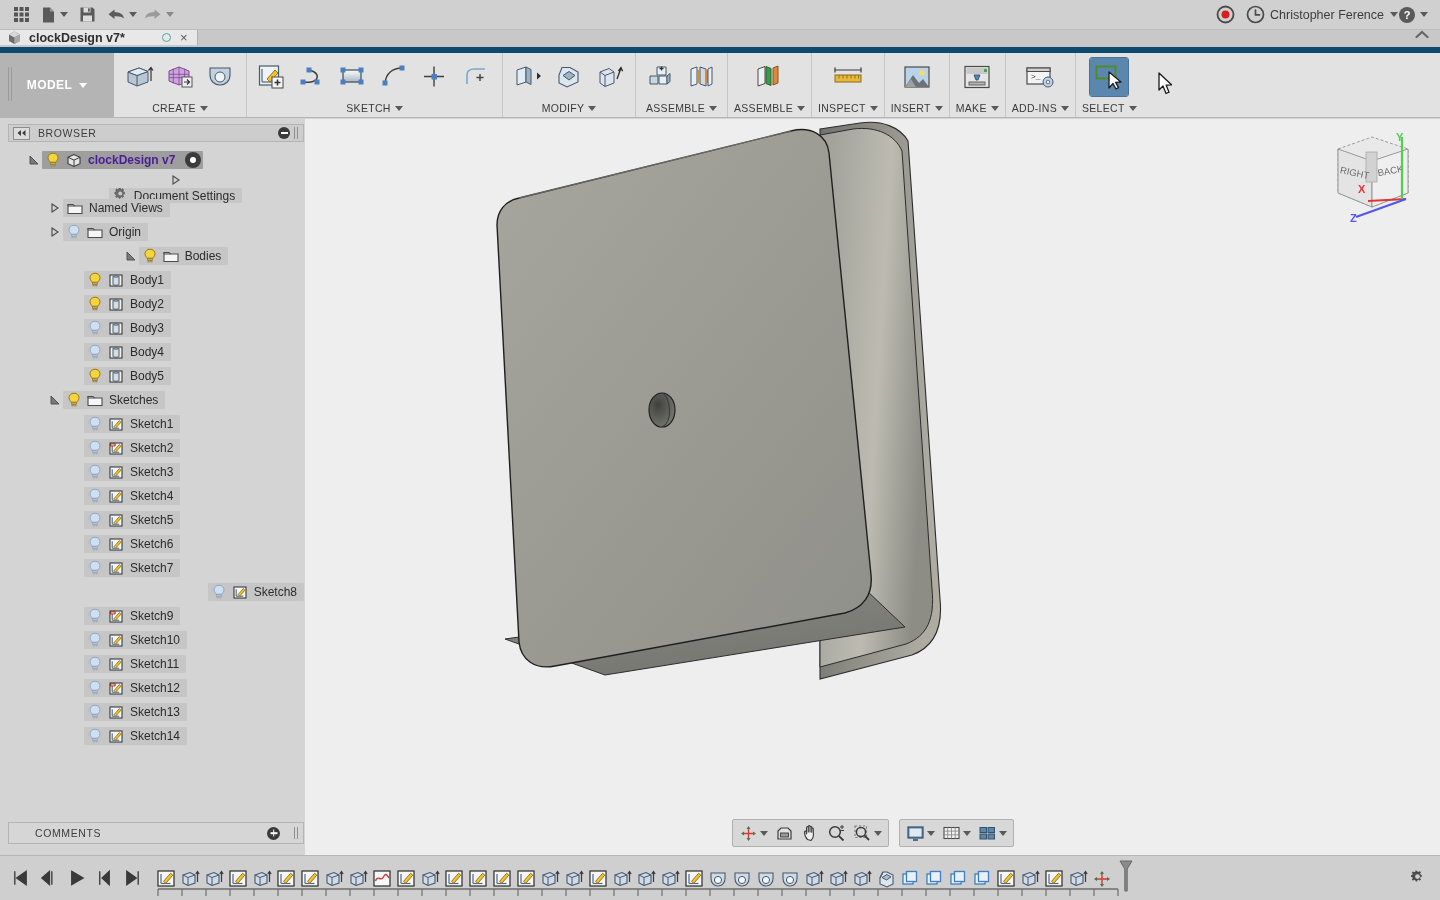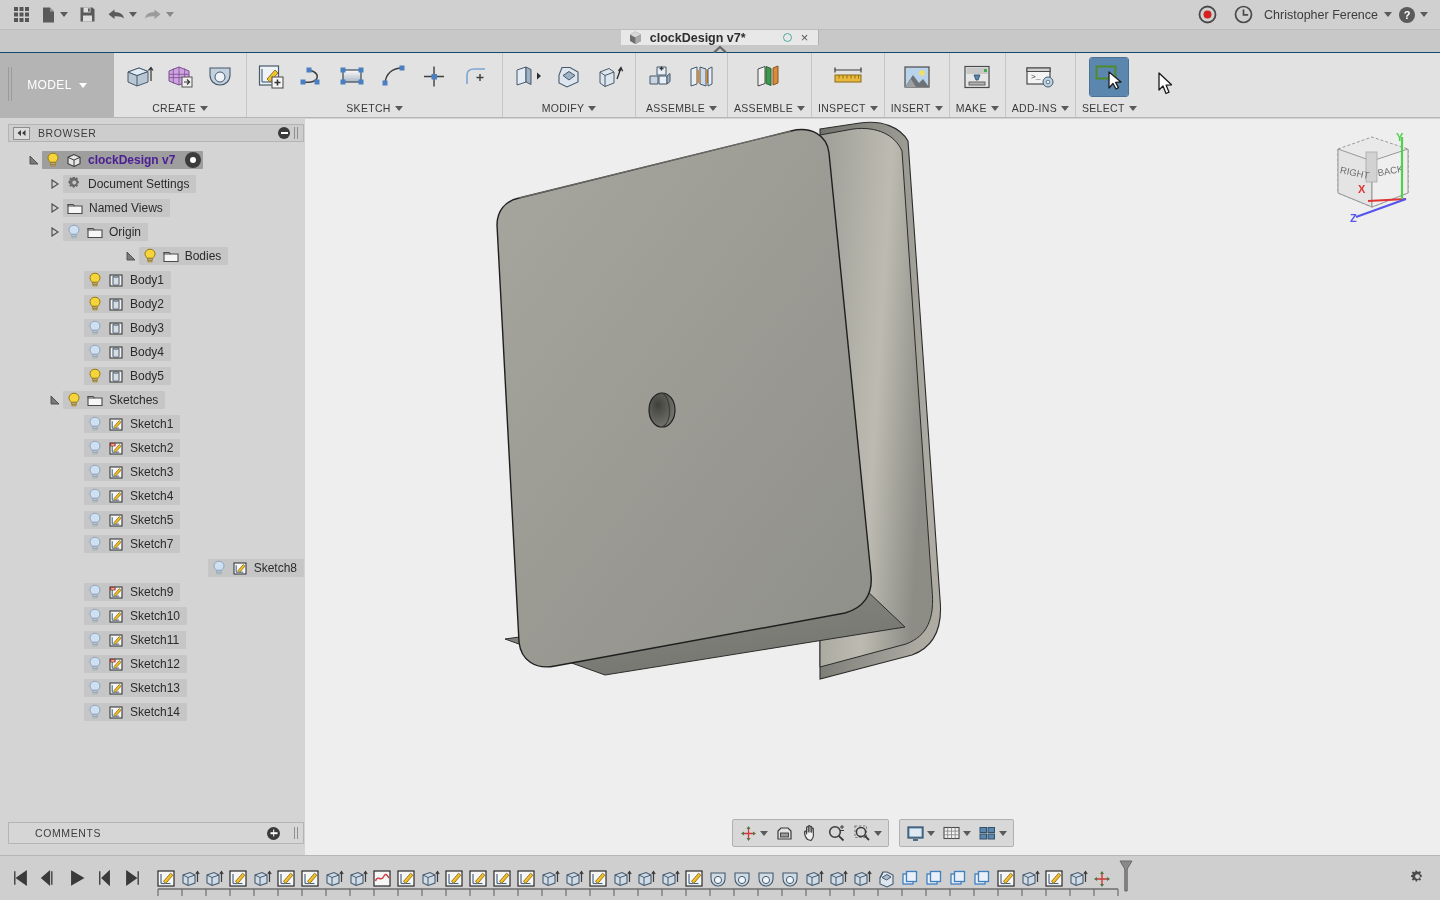--- a/index.html
+++ b/index.html
@@ -22,31 +22,31 @@
   .qat-left { display: flex; align-items: center; gap: 2px; padding-left: 6px; }
   .qat-btn {
     width: 30px; height: 26px; display: flex; align-items: center; justify-content: center;
     cursor: default;
   }
   .caret { width: 0; height: 0; border-left: 4px solid transparent;
            border-right: 4px solid transparent; border-top: 5px solid #5a5a5a; }
   .caret.light { border-top-color: #888; }
   .qat-combo { display: flex; align-items: center; gap: 3px; padding: 0 2px; cursor: default; }
   .qat-right {
-    margin-left: auto; display: flex; align-items: center; gap: 6px; padding-right: 12px;
+    margin-left: auto; display: flex; align-items: center; gap: 0; padding-right: 12px;
   }
   .user-name { font-size: 12.5px; color: #3c3c3c; }
   .qat-user { display: flex; align-items: center; gap: 6px; cursor: default; }
   .qat-help { display: flex; align-items: center; gap: 4px; cursor: default; }
 
   
   .tabbar {
     position: absolute; left: 0; top: 30px; width: 1440px; height: 23px;
-    background: #c8c8c8; border-bottom: 1px solid #0c4a6e;
-    display: flex; align-items: center; flex-direction: column;
+    background: #c8c8c8; border-bottom: 6px solid #0c4a6e;
+    display: flex; align-items: flex-start;
   }
   .doc-tab {
     display: flex; align-items: center; gap: 7px;
     background: #e8e8e8; padding: 0 8px 0 7px; min-width: 195px;
     border-right: 1px solid #b0b0b0; cursor: default;
   }
   .doc-tab-title { font-size: 12.5px; color: #2e2e2e; font-weight: 600; }
   .tab-dot {
     width: 9px; height: 9px; border: 1.4px solid #4da89a; border-radius: 50%;
     margin-left: 30px; cursor: default;
@@ -60,21 +60,21 @@
     position: absolute; left: 0; top: 53px; width: 1440px; height: 65px;
     background: #e2e2e2; border-bottom: 1px solid #b5b5b5;
     display: flex; align-items: stretch;
   }
   .wsbtn {
     width: 114px; background: #b4b4b4; display: flex; align-items: center;
     justify-content: center; gap: 7px; cursor: default; position: relative;
   }
   .wsbtn .grip { position: absolute; left: 8px; top: 14px; height: 34px; width: 5px; }
   .wsbtn .grip i { position: absolute; top: 0; width: 1px; height: 34px; background: #9a9a9a; }
-  .wsbtn-label { font-size: 12px; font-weight: normal; color: #fff; letter-spacing: .4px; }
+  .wsbtn-label { font-size: 12px; font-weight: bold; color: #fff; letter-spacing: .4px; }
   .caret-w { width: 0; height: 0; border-left: 4px solid transparent;
              border-right: 4px solid transparent; border-top: 5px solid #fff; }
 
   .rgroup {
     display: flex; flex-direction: column; align-items: center;
     justify-content: space-between; padding: 5px 6px 3px 6px;
     border-right: 1px solid #c6c6c6; position: relative;
   }
   .rgroup:last-child { border-right: none; }
   .rgroup-icons { display: flex; align-items: flex-start; gap: 3px; height: 40px; }
@@ -723,21 +723,21 @@
             <svg width="16" height="15" viewBox="0 0 16 15">
               <path d="M2 4.3 L8 1.5 L14 4.3 L14 10.7 L8 13.5 L2 10.7 Z" fill="#e6e6e6" stroke="#3a3a3a" stroke-width="1.1"></path>
               <path d="M2 4.3 L8 7.1 L14 4.3" fill="none" stroke="#3a3a3a" stroke-width="1"></path>
               <path d="M8 7.1 L8 13.5" fill="none" stroke="#3a3a3a" stroke-width="1"></path>
             </svg>
           </span>
           <span class="node-label">clockDesign v7</span>
           <span class="eye-btn"></span>
         </div>
       </div>
-      <div class="node" style="padding-left: 39px;">
+      <div class="node" style="padding-left: 39px; flex-direction: column;">
         <span class="twisty">
           <svg width="10" height="10" viewBox="0 0 10 10">
             <path d="M2 1 L8 5 L2 9 Z" fill="none" stroke="#4a4a4a" stroke-width="1.1"></path>
           </svg>
         </span>
         <div class="node-body">
           <span style="display: flex;">
             <svg width="15" height="15" viewBox="0 0 15 15">
               <path d="M7.5 1.3l1.2.3.85-.85 1.2 1.2-.85.85.3 1.2 1.2.3v1.7l-1.2.3-.3 1.2.85.85-1.2 1.2-.85-.85-1.2.3-.3 1.2H6.1l-.3-1.2-1.2-.3-.85.85-1.2-1.2.85-.85-.3-1.2-1.2-.3V4.3l1.2-.3.3-1.2-.85-.85 1.2-1.2.85.85 1.2-.3.3-1.2h1.2z" fill="#6d6d6d" stroke="#4a4a4a" stroke-width="0.6"></path>
               <circle cx="7.3" cy="5.6" r="2" fill="#c6c6c6"></circle>
@@ -1049,20 +1049,43 @@
           </span>
           <span style="display: flex;">
             <svg width="16" height="15" viewBox="0 0 16 15">
               <rect x="2" y="2" width="12" height="11" fill="#f7f7f7" stroke="#3a3a3a" stroke-width="1.1"></rect>
               <path d="M4.2 11.2 L4.2 4.2" fill="none" stroke="#4a6a8a" stroke-width="1.1"></path>
               <path d="M4.2 11.2 L11.2 11.2" fill="none" stroke="#4a6a8a" stroke-width="1.1"></path>
               <path d="M6 9.6 L11.3 3.6 L13 5.2 L7.6 11.2 Z" fill="#f2c12e" stroke="#8a6a12" stroke-width="0.8"></path>
             </svg>
           </span>
           <span class="node-label">Sketch5</span>
+        </div>
+      </div>
+      <div class="node" style="padding-left: 60px;">
+        <span class="twisty">
+          <svg width="10" height="10" viewBox="0 0 10 10" visibility="hidden"></svg>
+        </span>
+        <div class="node-body">
+          <span style="display: flex;">
+            <svg width="14" height="16" viewBox="0 0 14 16">
+              <path d="M7 1.2 C10 1.2 12 3.3 12 5.8 C12 7.8 10.6 9 10 10.2 L4 10.2 C3.4 9 2 7.8 2 5.8 C2 3.3 4 1.2 7 1.2 Z" fill="#cfe0f2" stroke="#8fa6bd" stroke-width="1"></path>
+              <rect x="4.4" y="10.6" width="5.2" height="1.5" fill="#c9c9c9" stroke="#8fa6bd" stroke-width="0.7"></rect>
+              <rect x="5" y="12.5" width="4" height="1.4" fill="#c9c9c9" stroke="#8fa6bd" stroke-width="0.7"></rect>
+            </svg>
+          </span>
+          <span style="display: flex;">
+            <svg width="16" height="15" viewBox="0 0 16 15">
+              <rect x="2" y="2" width="12" height="11" fill="#f7f7f7" stroke="#3a3a3a" stroke-width="1.1"></rect>
+              <path d="M4.2 11.2 L4.2 4.2" fill="none" stroke="#4a6a8a" stroke-width="1.1"></path>
+              <path d="M4.2 11.2 L11.2 11.2" fill="none" stroke="#4a6a8a" stroke-width="1.1"></path>
+              <path d="M6 9.6 L11.3 3.6 L13 5.2 L7.6 11.2 Z" fill="#f2c12e" stroke="#8a6a12" stroke-width="0.8"></path>
+            </svg>
+          </span>
+          <span class="node-label">Sketch6</span>
         </div>
       </div>
       <div class="node" style="padding-left: 60px;">
         <span class="twisty">
           <svg width="10" height="10" viewBox="0 0 10 10" visibility="hidden"></svg>
         </span>
         <div class="node-body">
           <span style="display: flex;">
             <svg width="14" height="16" viewBox="0 0 14 16">
               <path d="M7 1.2 C10 1.2 12 3.3 12 5.8 C12 7.8 10.6 9 10 10.2 L4 10.2 C3.4 9 2 7.8 2 5.8 C2 3.3 4 1.2 7 1.2 Z" fill="#cfe0f2" stroke="#8fa6bd" stroke-width="1"></path>

